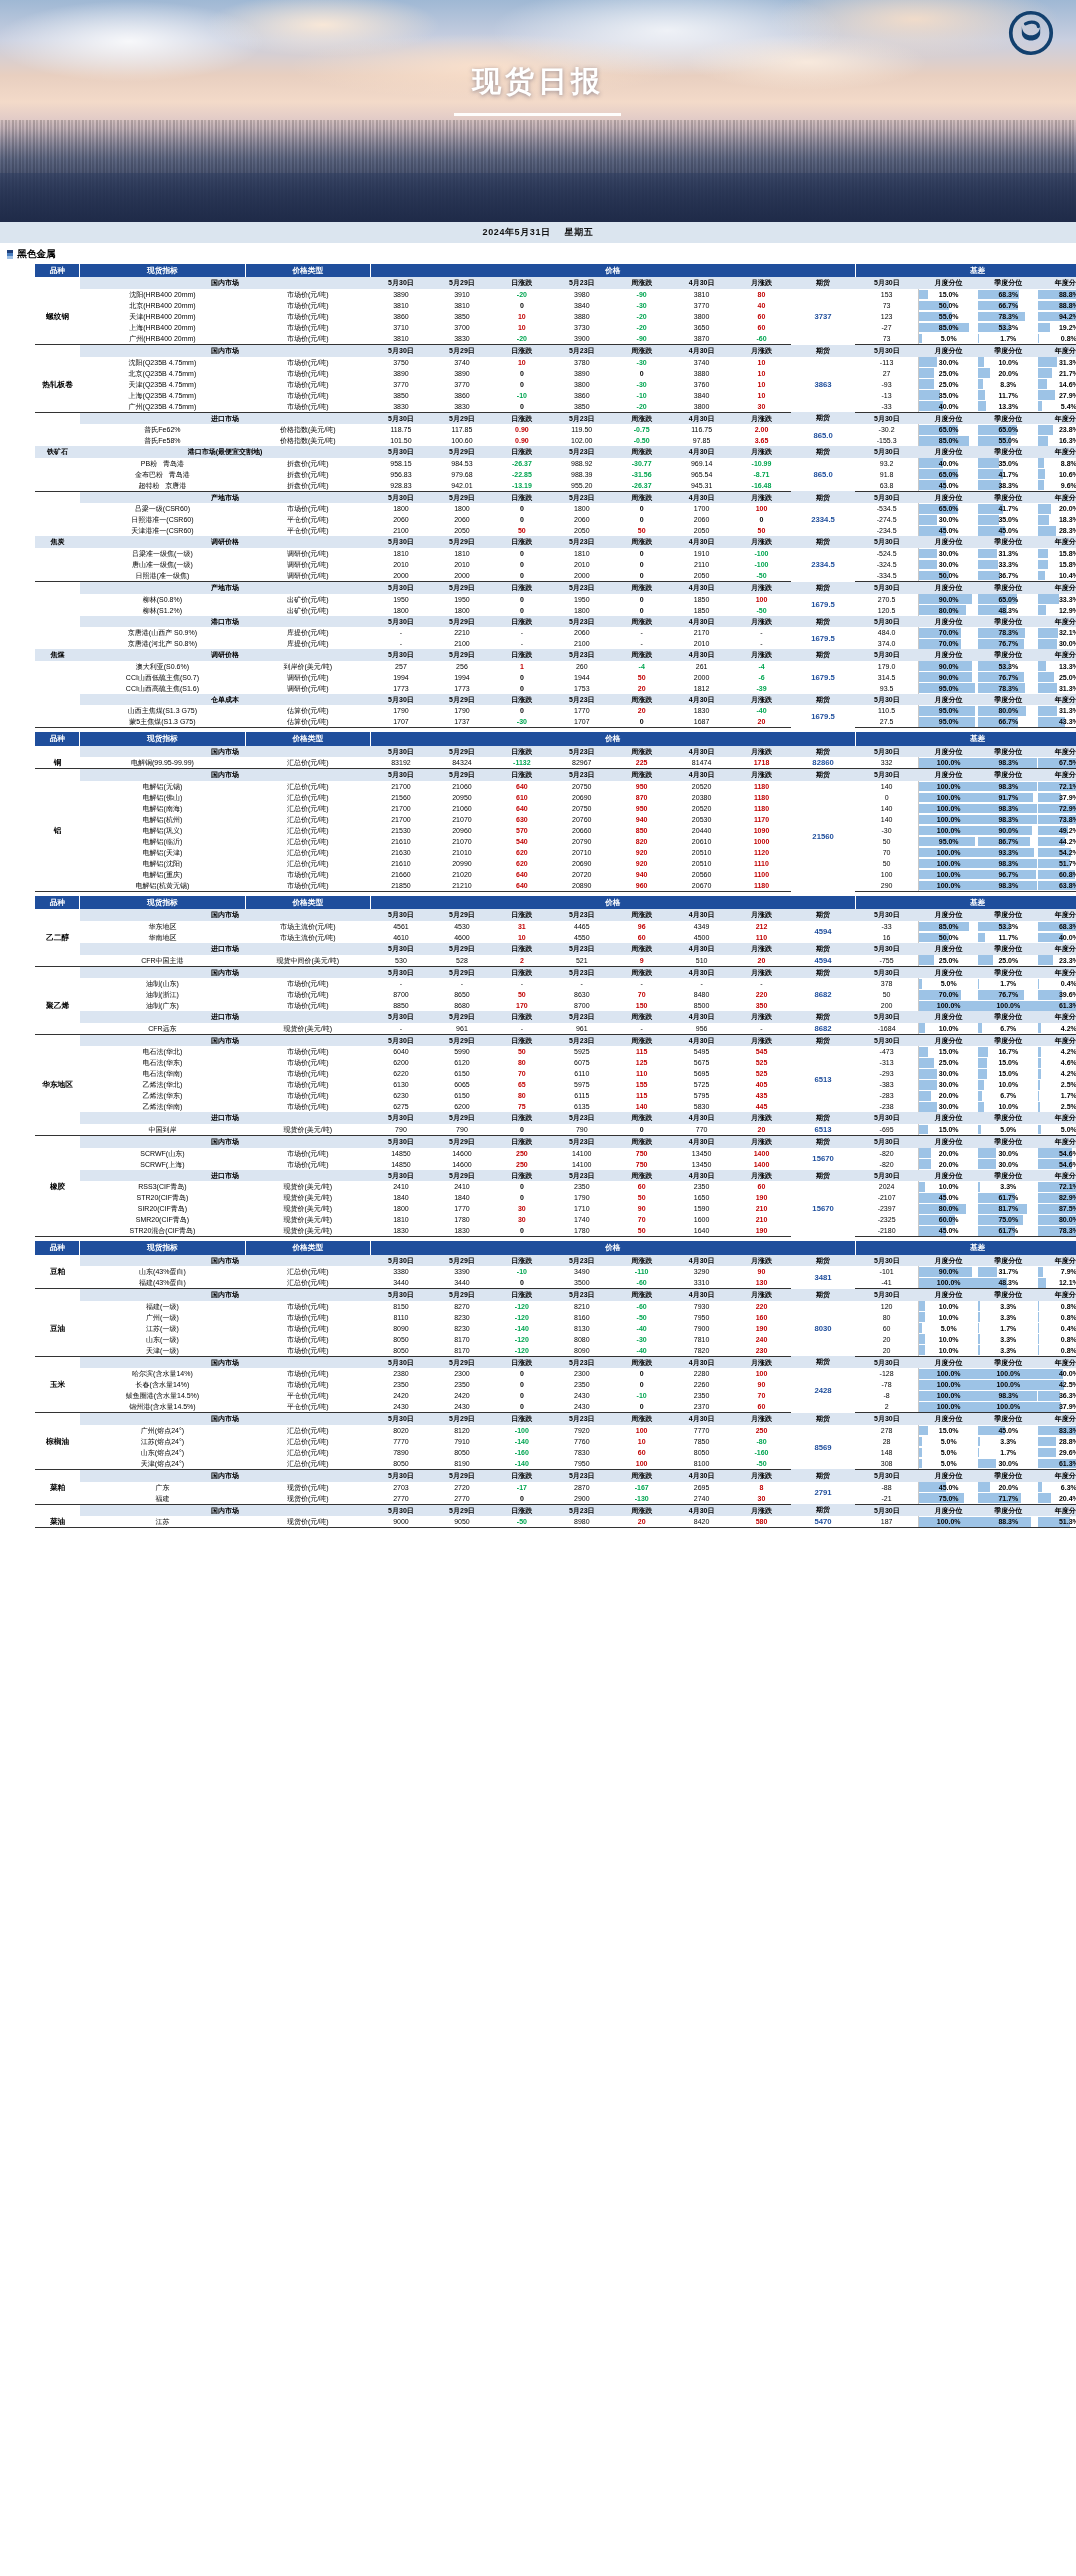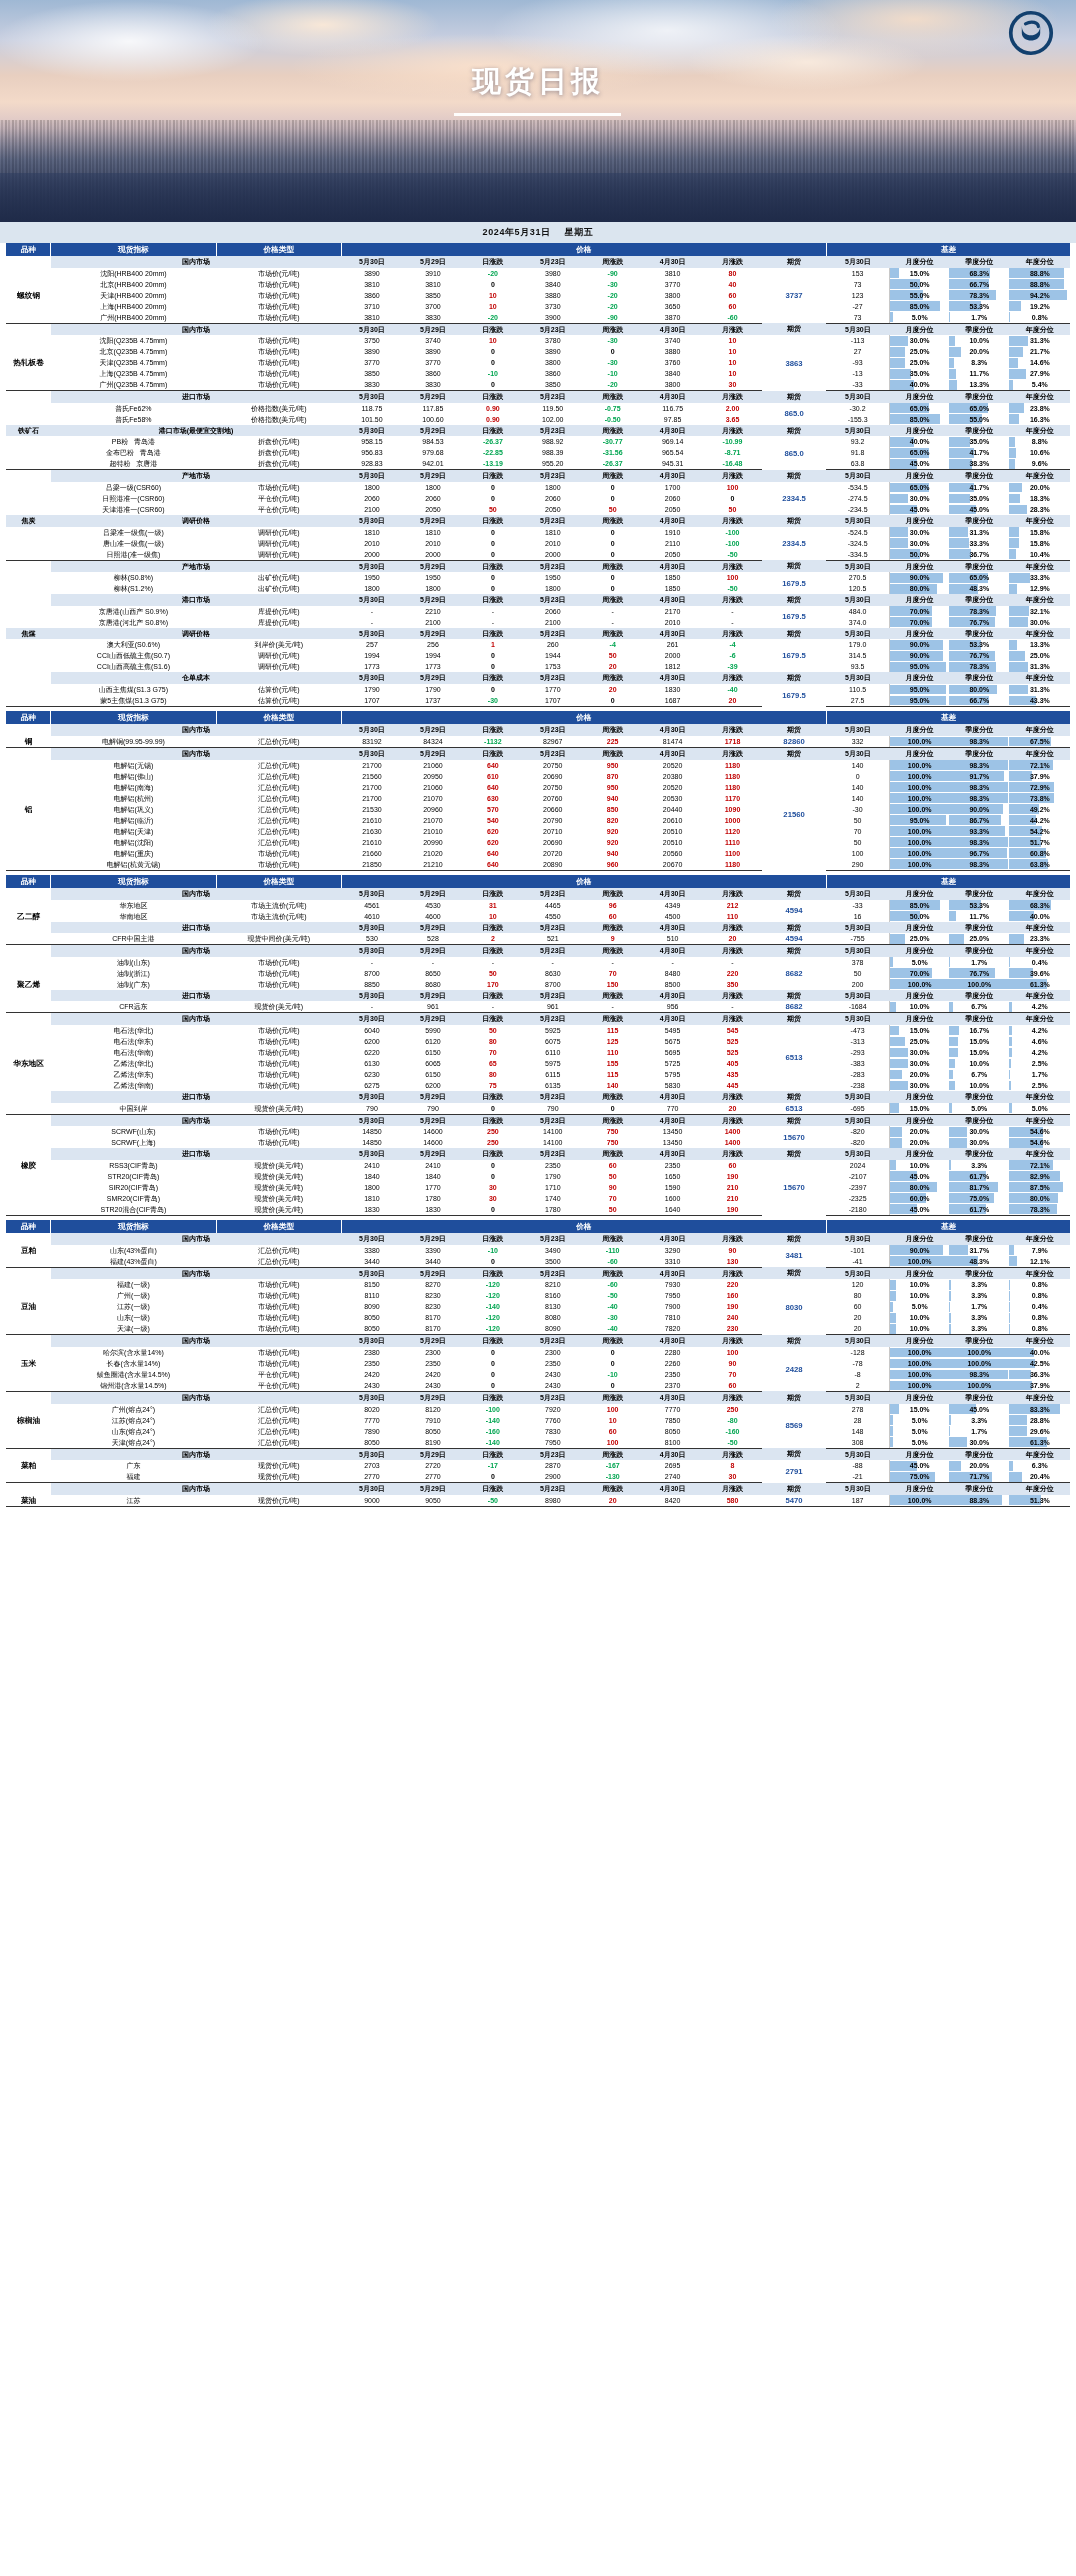--- a/index.html
+++ b/index.html
@@ -131,21 +131,21 @@
     background:#ffffff;
   }
   td.pct .fill{
     position:absolute; left:0; top:0.6px; bottom:0.6px;
     background:#9dc3e6; z-index:0;
   }
   td.pct .lbl{ position:relative; z-index:1; }
   td.pct.first{ border-left:0.6px solid #c8c8c8; }
   tr.grpend td{ border-bottom:1px solid #333; }
 
-  .tbl-wrap{ padding-bottom:1.3px; }
+  .tbl-wrap{ padding-bottom:1.3px;margin-left:29px; }
   .bottompad{ height:39px; }
 </style>
 </head>
 <body>
 
 <div class="hero">
   <div class="clouds"></div>
   <div class="city"></div>
   <div class="river"></div>
   <svg class="logo" viewBox="0 0 100 100">
@@ -157,20 +157,28 @@
   <div class="hero-rule"></div>
 </div>
 
 <div class="datebar">
   <span>2024年5月31日</span>
     <span class="sp"></span>
     <span>星期五</span>
 </div>
 
 <div id="sections-root">
+    <div class="sec-title">
+      <span class="sec-mark">
+        <i></i>
+        <i></i>
+        <i></i>
+      </span>
+      <span>黑色金属</span>
+    </div>
     <div class="tbl-wrap">
       <table class="grid">
         <colgroup>
           <col style="width:40px">
           <col style="width:149px">
           <col style="width:113px">
           <col style="width:55px">
           <col style="width:55px">
           <col style="width:53px">
           <col style="width:55px">

